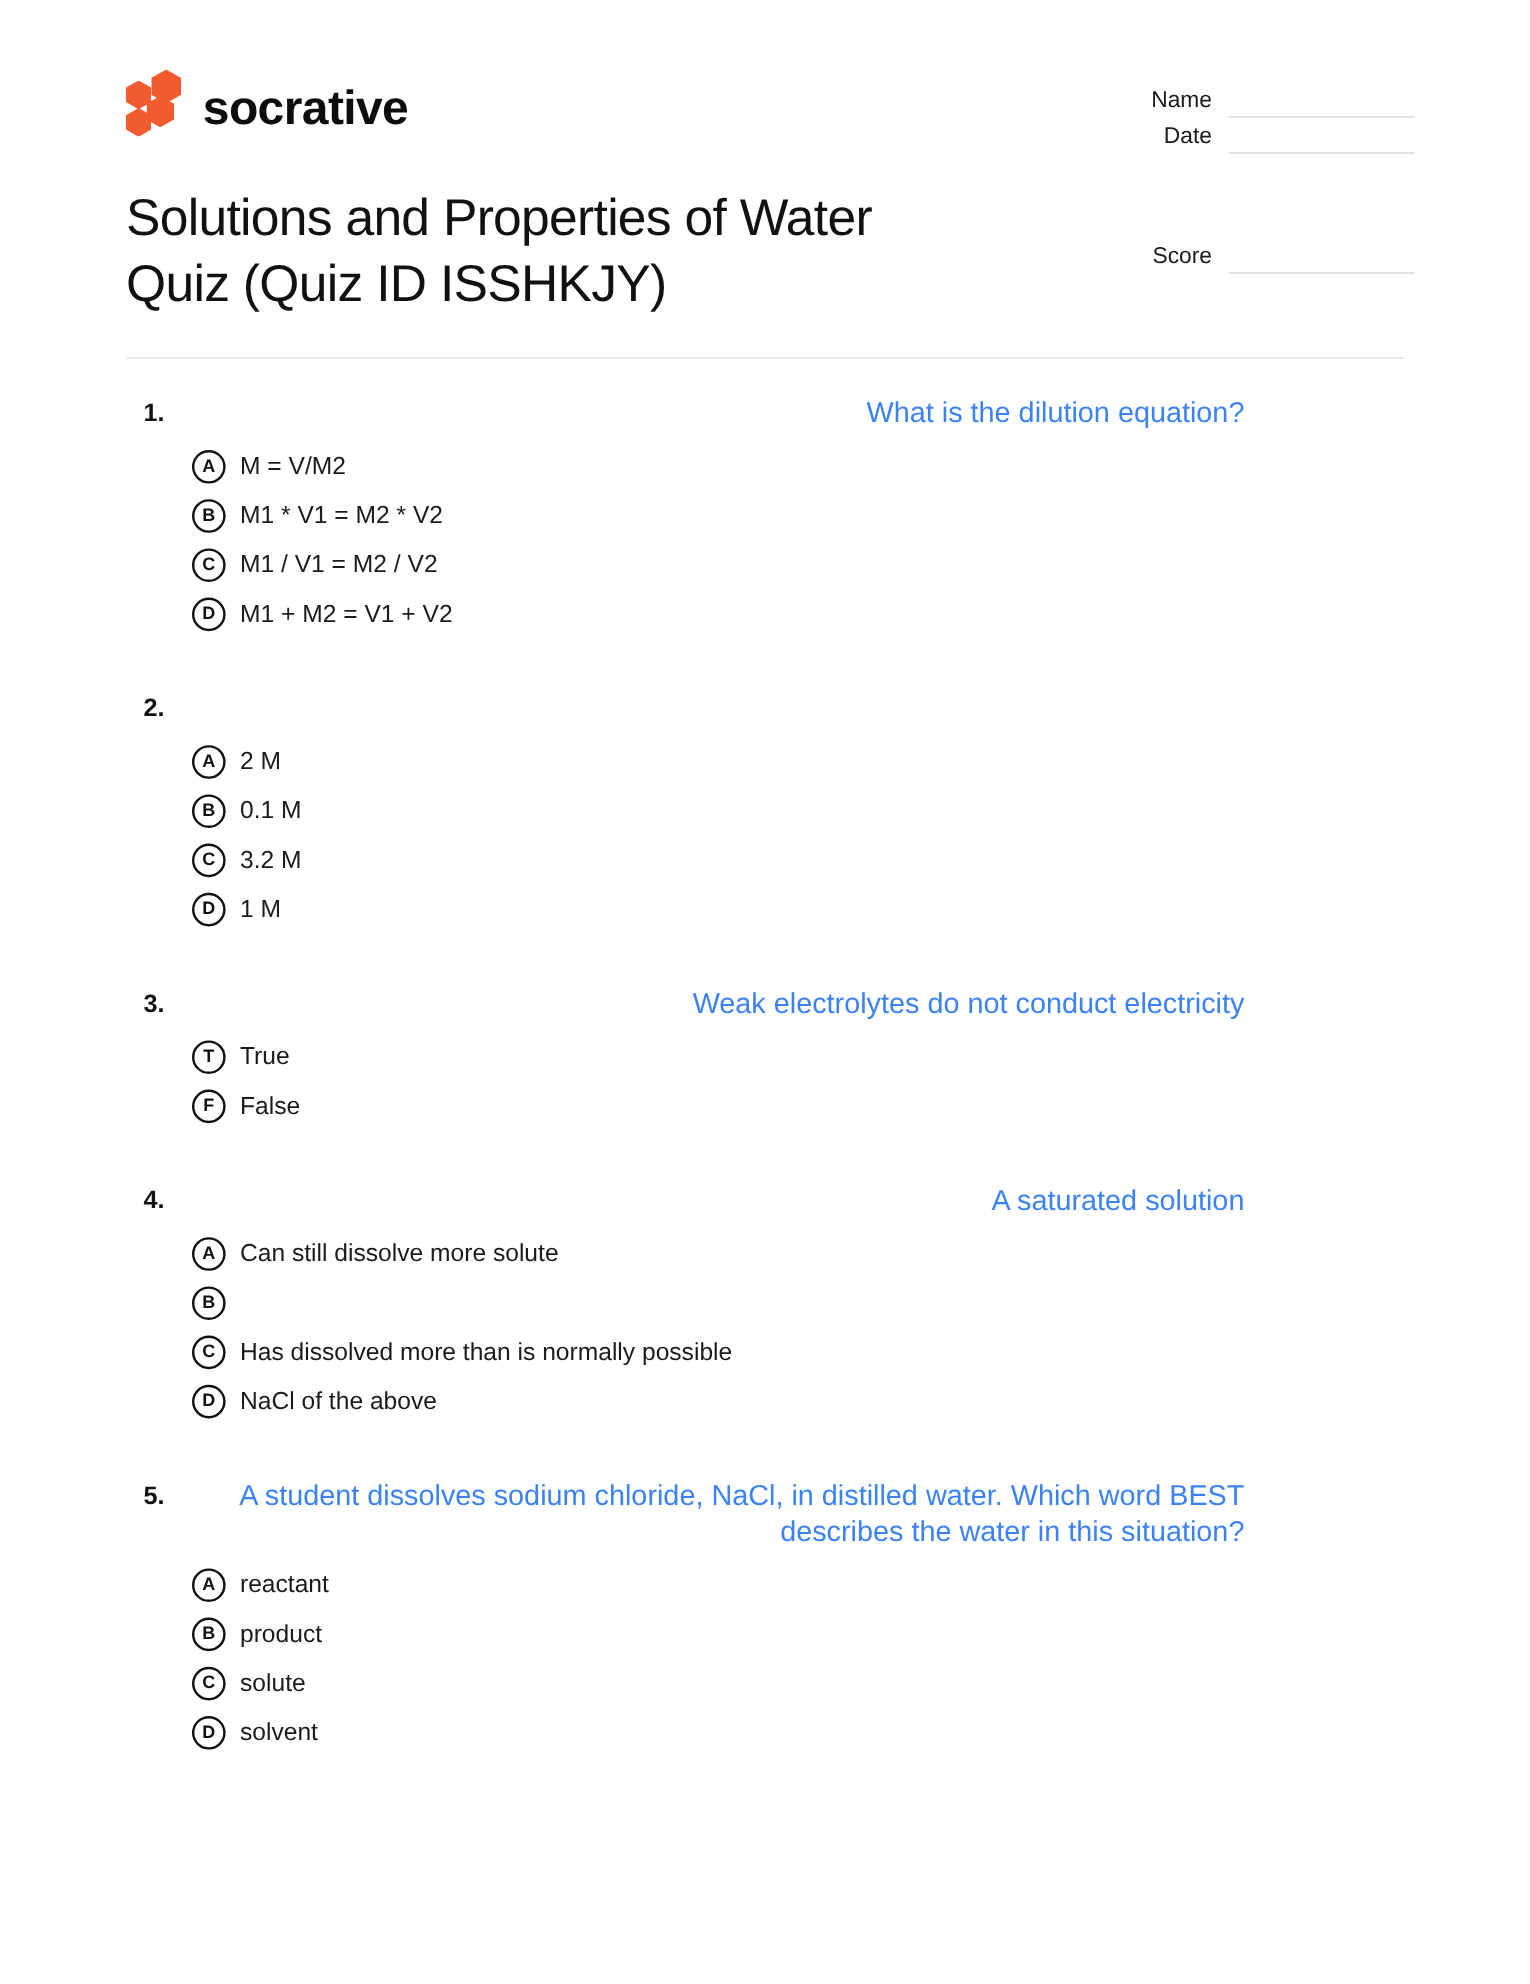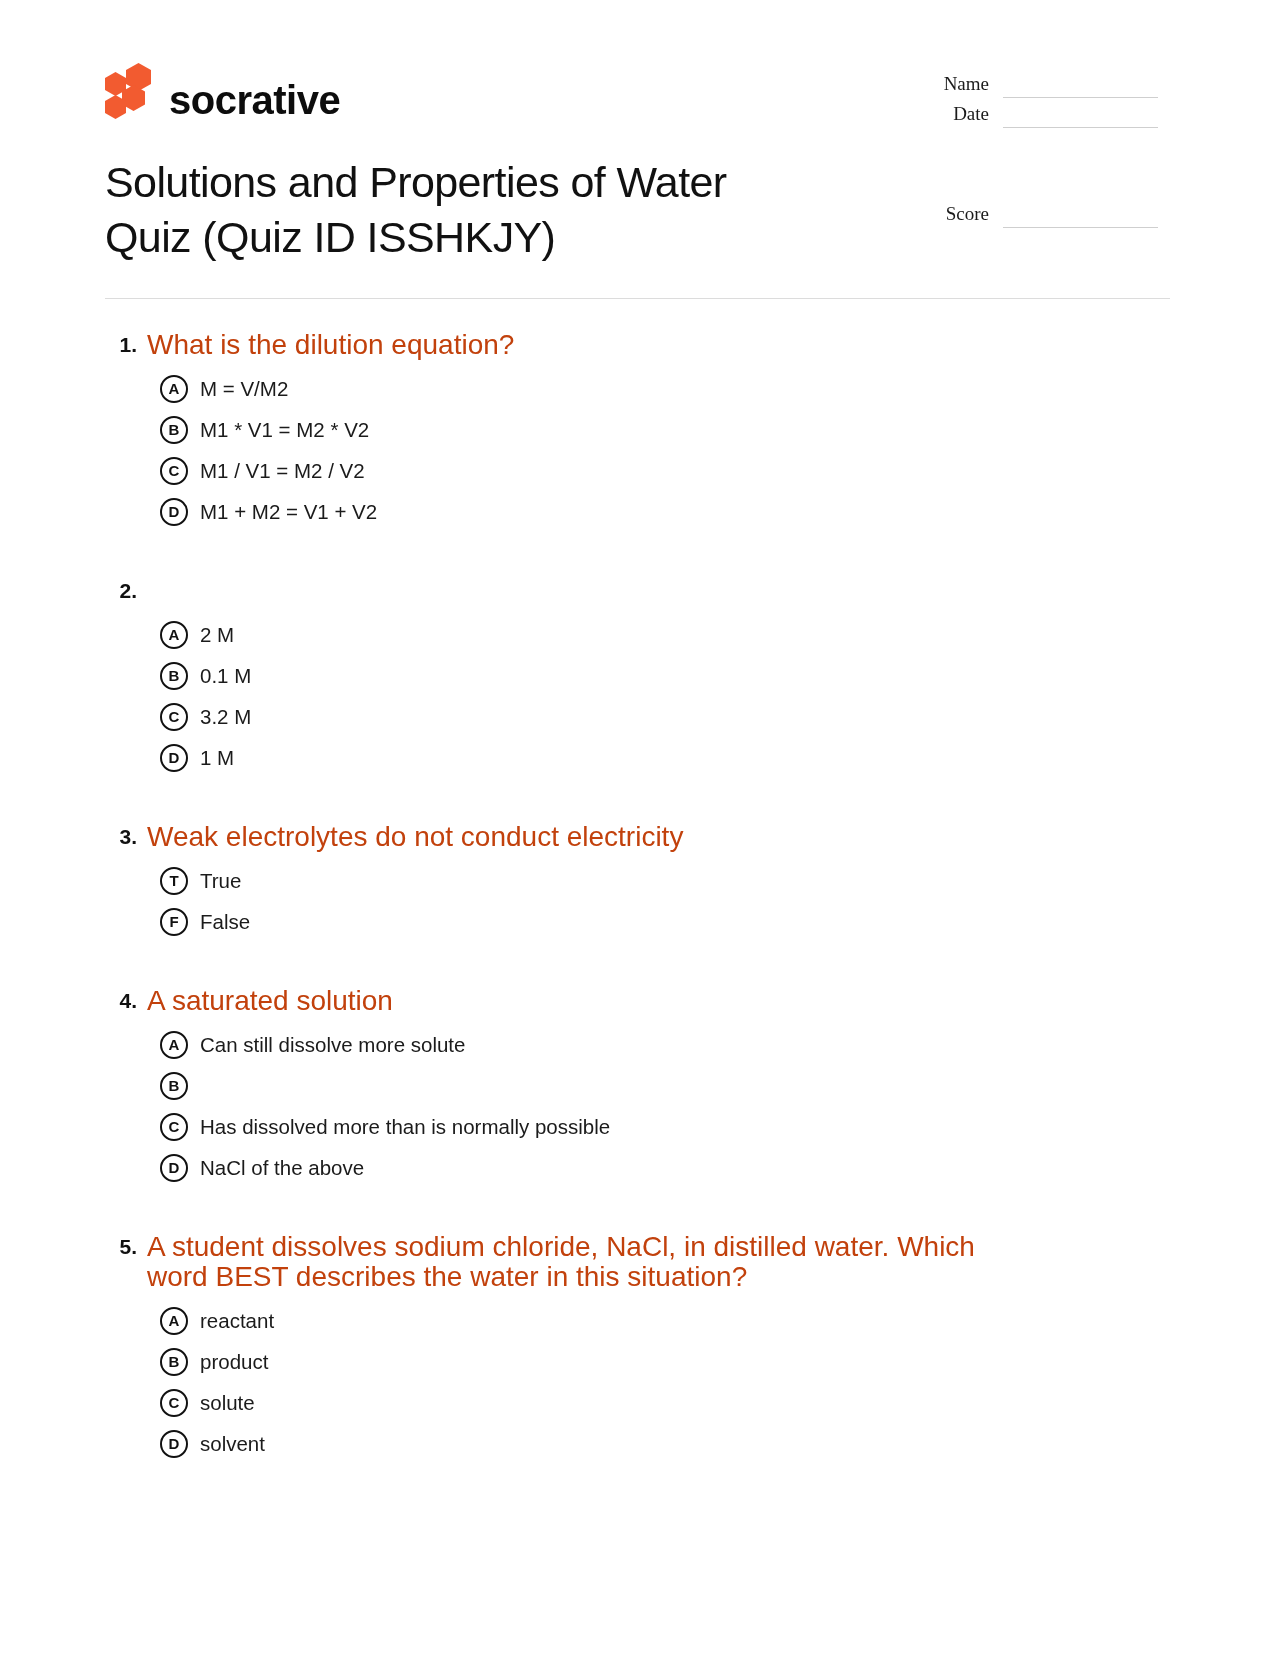--- a/index.html
+++ b/index.html
@@ -26,21 +26,21 @@
 
   
   .header {
     position: relative;
     padding: 60px 105px 0 105px;
     height: 300px;
   }
 
   .brand {
     display: flex;
-    align-items: flex-end;
+    align-items: center;
     gap: 16px;
     height: 60px;
   }
 
   .logo-mark {
     width: 48px;
     height: 50px;
     position: relative;
     flex: 0 0 auto;
   }
@@ -60,24 +60,23 @@
   .brand-name {
     font-size: 40px;
     font-weight: bold;
     letter-spacing: -0.5px;
     color: #0d0d0d;
     line-height: 1;
   }
 
   .meta {
     position: absolute;
-    right: 117px;
+    right: 96px;
     top: 68px;
     width: 250px;
-    font-family: Liberation Serif, serif;
   }
 
   .meta-row {
     display: flex;
     align-items: flex-end;
     justify-content: flex-end;
     gap: 14px;
     height: 30px;
   }
 
@@ -141,24 +140,25 @@
     text-align: right;
     padding-right: 10px;
     font-size: 21px;
     font-weight: bold;
     line-height: 30px;
     color: #111;
   }
 
   .q-text {
     flex: 1 1 auto;
-    font-size: 28px;
+    font-size: 24px;
     line-height: 30px;
-    color: #c2410c;
+    color: #3b82f6;
     max-width: 890px;
+    text-align: right;
   }
 
   .options {
     margin-top: 4px;
   }
 
   .option {
     display: flex;
     align-items: center;
     min-height: 41px;

